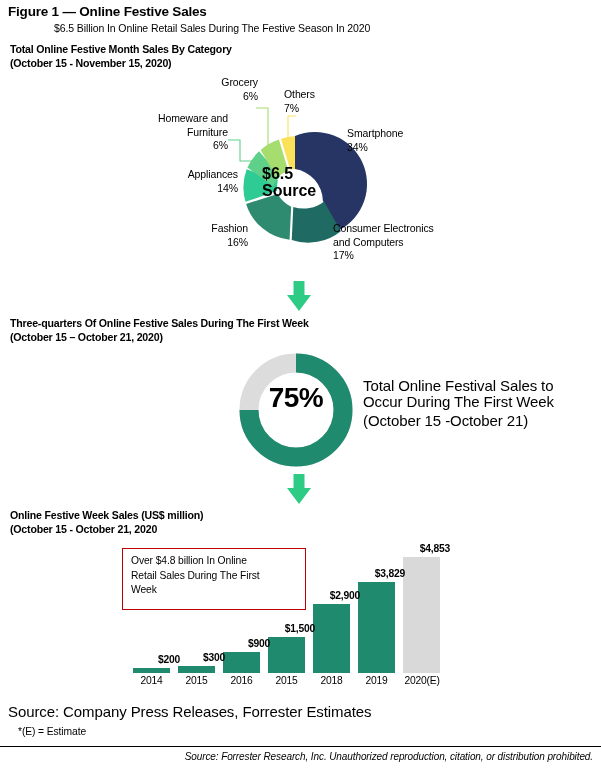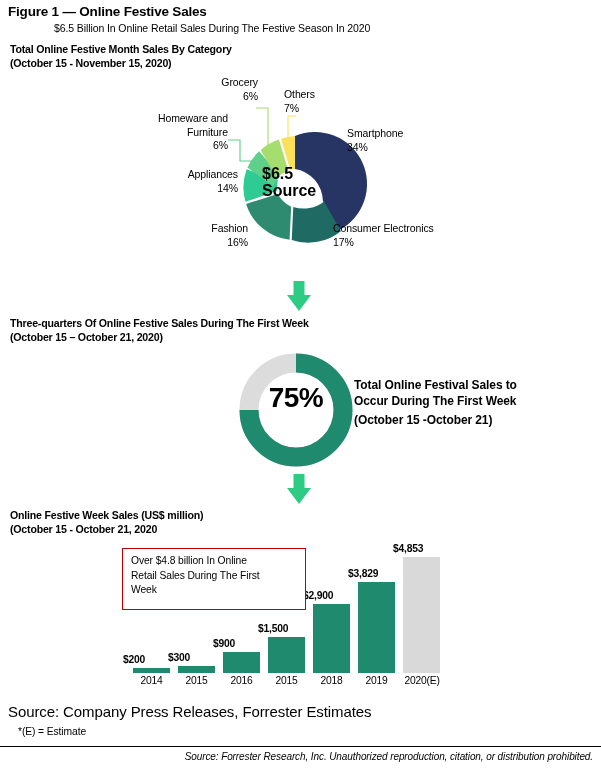--- a/index.html
+++ b/index.html
@@ -26,35 +26,35 @@
 
   .donut-center{
     left:262px;top:165px;width:66px;
     text-align:left;font-size:16px;font-weight:bold;line-height:17px;
   }
   .pct-center{
     left:250px;top:382px;width:92px;text-align:center;
     font-size:28px;font-weight:bold;letter-spacing:-0.5px;
   }
 
-  .side-text{left:354px;top:378px;width:200px;font-size:12px;line-height:15.5px;letter-spacing:-0.1px;font-weight:bold;}
+  .side-text{left:363px;top:378px;width:200px;font-size:15px;line-height:15.5px;letter-spacing:-0.1px;}
   .side-text .p2{margin-top:4px;}
 
   .redbox{
     left:122px;top:548px;width:184px;height:62px;
     border:1.3px solid #c00000;
     box-sizing:border-box;
     background:#ffffff;
   }
   .redbox-txt{
     left:131px;top:554px;width:172px;
     font-size:10.3px;line-height:14.5px;letter-spacing:-0.1px;
   }
 
-  .barval{position:absolute;font-size:10.3px;font-weight:bold;text-align:left;letter-spacing:-0.2px;}
+  .barval{position:absolute;font-size:10.3px;font-weight:bold;text-align:right;letter-spacing:-0.2px;}
   .barcat{position:absolute;font-size:10.3px;text-align:center;letter-spacing:-0.2px;}
   .bar{position:absolute;}
 
   .src1{left:8px;top:703px;font-size:15px;letter-spacing:-0.1px;}
   .src2{left:8px;top:726px;font-size:10.3px;letter-spacing:-0.1px;margin-left:10px;}
   .rule{left:0px;top:746px;width:601px;height:1px;background:#000000;}
   .footer{left:0px;top:751px;width:593px;text-align:right;font-size:10px;letter-spacing:-0.1px;font-style:italic;}
 </style>
 </head>
 <body>
@@ -125,20 +125,21 @@
   <div>16%</div>
 </div>
 
 <div class="abs lbl" style="left:347px;top:127px;width:110px;">
   <div>Smartphone</div>
   <div>34%</div>
 </div>
 
 <div class="abs lbl" style="left:333px;top:222px;width:160px;">
   <div>Consumer Electronics</div>
+  <div>and Computers</div>
   <div>17%</div>
 </div>
 
 <svg class="abs" style="left:284px;top:281px;" width="30" height="31">
   <path d="M 9.5 0 L 20.5 0 L 20.5 14 L 27 14 L 15 30 L 3 14 L 9.5 14 Z" fill="#2ecb85"></path>
 </svg>
 
 <div class="abs sec-head sec2">
   <div>Three-quarters Of Online Festive Sales During The First Week</div>
   <div>(October 15 – October 21, 2020)</div>

